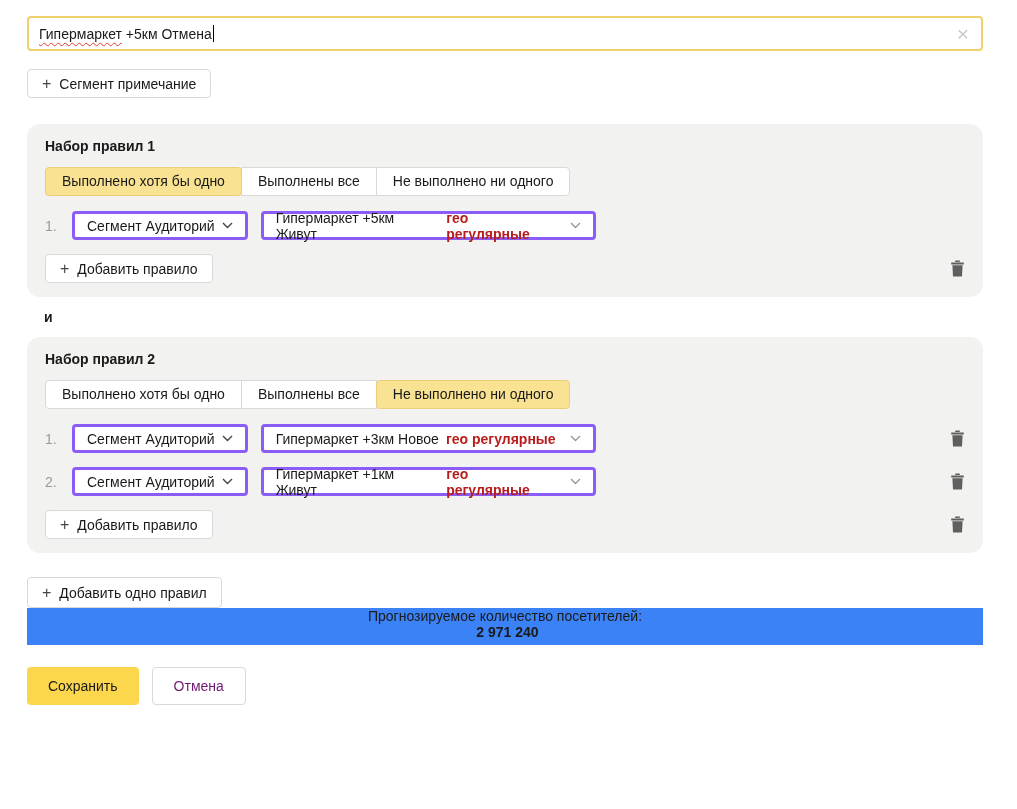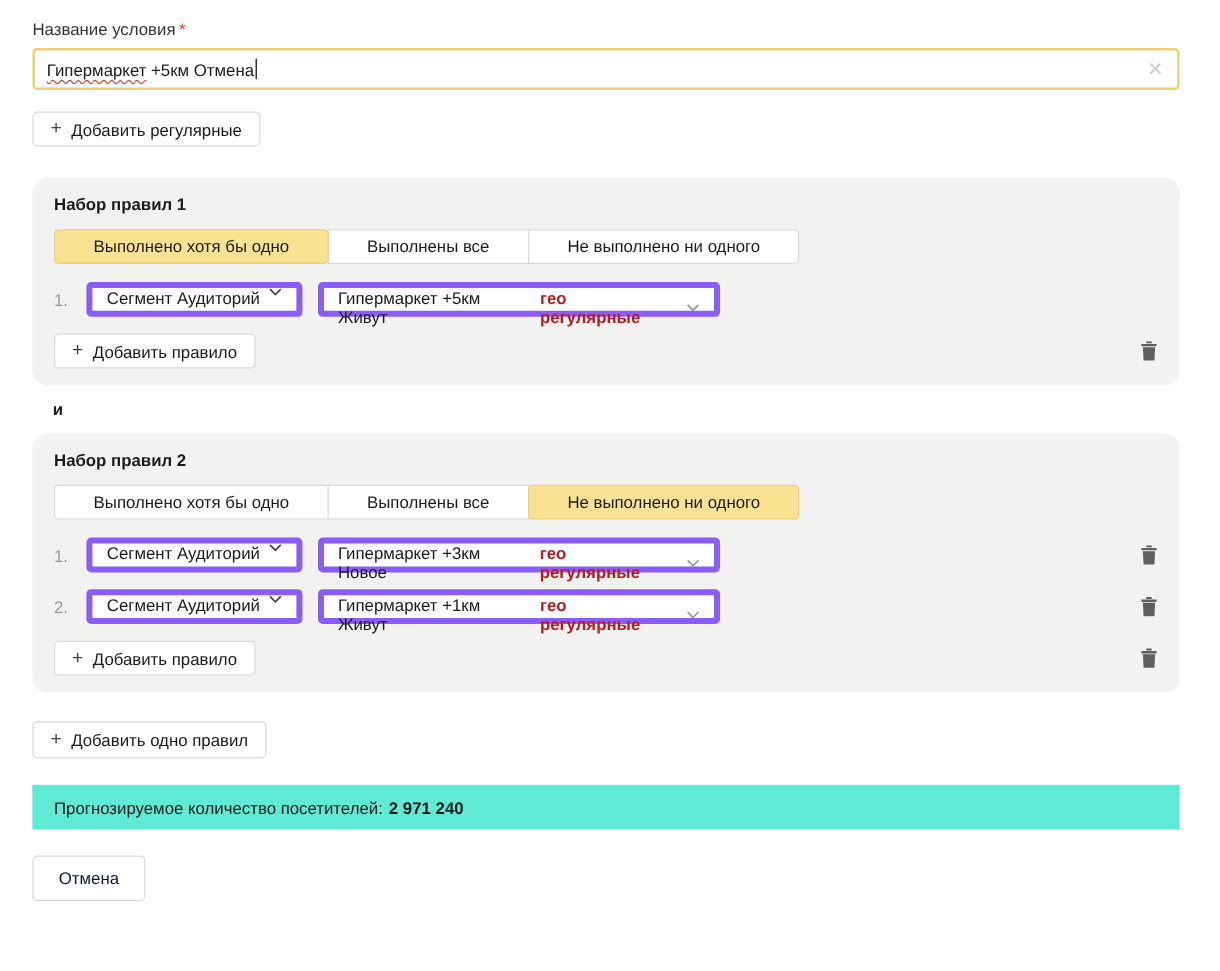--- a/index.html
+++ b/index.html
@@ -46,34 +46,34 @@
     background: #f2f2f0; width: 956px; padding: 14px 18px 14px 18px;
     margin-top: 0;
     border-radius: 13px;
   }
   .rule-set-1 { margin-top: 26px; }
   .rule-set-title { font-weight: bold; font-size: 14px; margin-bottom: 13px; }
 
   .segmented { display: flex; margin-bottom: 15px; }
   .seg-btn {
     background: #fff; border: 1px solid #d9d9d9;
-    height: 29px; line-height: 27px; padding: 0 32px;
+    height: 29px; line-height: 27px; padding: 0 16px;
     font-size: 14px; cursor: pointer; margin-left: -1px; position: relative;
   }
   .seg-btn:first-child { border-radius: 4px 0 0 4px; margin-left: 0; }
   .seg-btn:last-child { border-radius: 0 4px 4px 0; }
   .seg-btn.active {
     background: #f9e291; border-color: #e8cf7c; z-index: 1; border-radius: 4px;
   }
 
   .rule-row { display: flex; align-items: center; margin-bottom: 14px; }
   .rule-num { color: #999; width: 27px; flex: 0 0 27px; }
   .select {
-    background: #fff; border: 5px solid #8b5cf6; border-radius: 4px;
-    height: 29px; display: inline-flex; align-items: flex-start;
+    background: #fff; border: 3px solid #8b5cf6; border-radius: 4px;
+    height: 29px; display: inline-flex; align-items: center;
     padding: 0 12px; cursor: pointer; gap: 7px;
   }
   .type-select { margin-right: 13px; }
   .segment-select { width: 335px; justify-content: space-between; }
   .goal-kind { color: #b91c1c; display: inline-flex; align-items: center; gap: 14px; font-weight: bold; }
 
   .chev { display: inline-block; width: 11px; height: 7px; }
   .chev svg { display: block; }
 
   .add-rule-row { display: flex; align-items: center; }
@@ -81,56 +81,53 @@
     margin-left: auto; background: none; border: none; cursor: pointer;
     width: 16px; height: 18px; display: inline-flex; align-items: center; justify-content: center;
   }
   .trash-btn svg { display: block; }
 
   .connector { font-weight: bold; margin: 12px 0 12px 17px; }
 
   .add-set { margin-top: 24px; height: 31px; }
 
   .forecast {
-    margin-top: 22px; background: #5eead4; width: 956px; height: 37px;
-    display: flex; align-items: center; padding: 0 18px; font-size: 14px;
+    background: #3b82f6; width: 956px; height: 37px;
+    display: flex; align-items: center; padding: 0 18px; font-size: 14px; flex-direction: column;
   }
   .forecast b { margin-left: 5px; }
 
   .actions { margin-top: 22px; display: flex; gap: 13px; }
   .save-btn {
     background: #fcd64d; border: none; border-radius: 4px;
     height: 38px; padding: 0 21px; font-size: 14px; color: #1a1a1a; cursor: pointer;
     font-family: inherit;
   }
   .cancel-btn {
     background: #fff; border: 1px solid #d9d9d9; border-radius: 4px;
-    height: 38px; padding: 0 21px; font-size: 14px; color: #0f172a; cursor: pointer;
+    height: 38px; padding: 0 21px; font-size: 14px; color: #701a75; cursor: pointer;
     font-family: inherit;
   }
 </style>
 </head>
 <body>
 
 <div class="container">
 
 
-  <div class="field-label">
-    <span>Название условия</span><span class="required">*</span>
-  </div>
 
   <div class="name-input" role="textbox">
     <span class="value"><span class="misspelled">Гипермаркет</span><span> +5км Отмена</span></span>
       <span class="caret"></span>
     <span class="clear-x">×</span>
   </div>
 
   <button class="btn add-note">
     <span class="plus">+</span>
-    <span>Добавить регулярные</span>
+    <span>Сегмент примечание</span>
   </button>
 
   
   <div class="rule-set rule-set-1">
     <div class="rule-set-title">Набор правил 1</div>
 
     <div class="segmented">
       <div class="seg-btn active">Выполнено хотя бы одно</div>
       <div class="seg-btn">Выполнены все</div>
       <div class="seg-btn">Не выполнено ни одного</div>
@@ -265,16 +262,17 @@
     <span class="plus">+</span>
     <span>Добавить одно правил</span>
   </button>
 
   <div class="forecast">
     <span>Прогнозируемое количество посетителей:</span>
     <b>2 971 240</b>
   </div>
 
   <div class="actions">
+    <button class="save-btn">Сохранить</button>
     <button class="cancel-btn">Отмена</button>
   </div>
 
 </div>
 
 </body></html>

